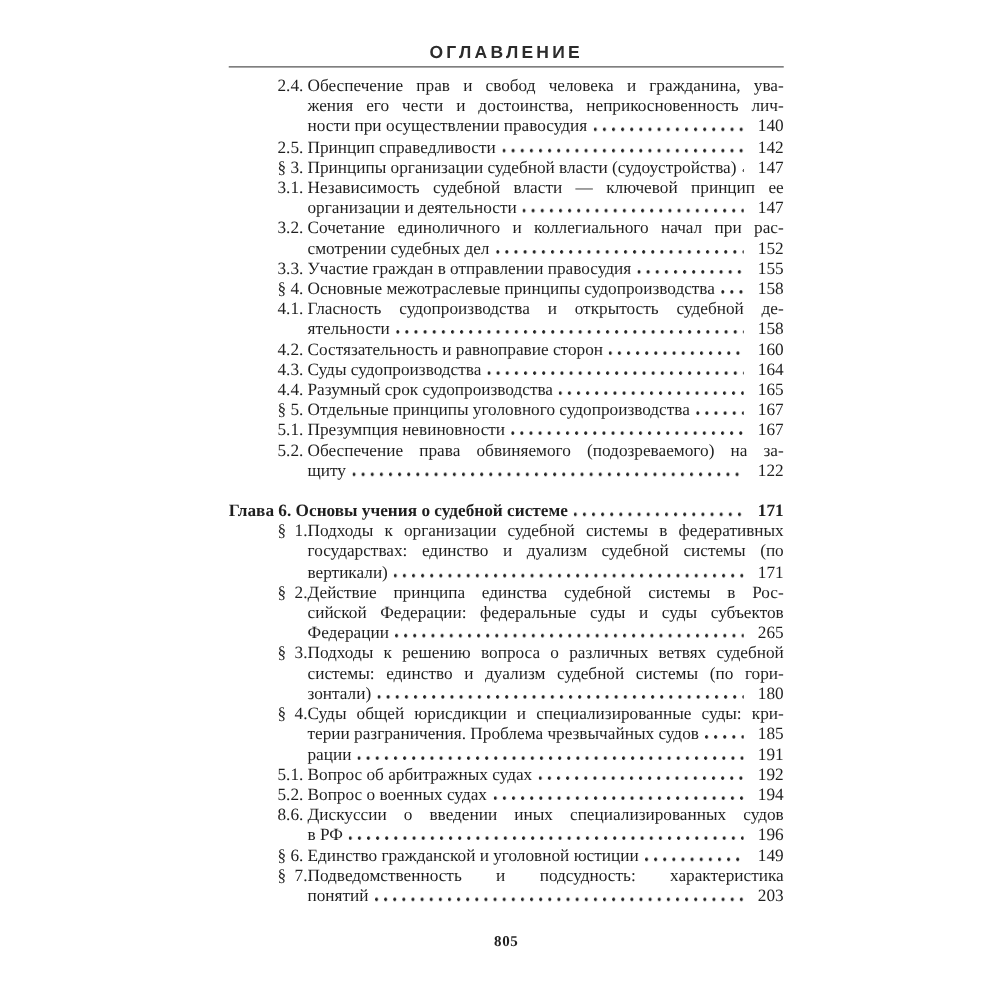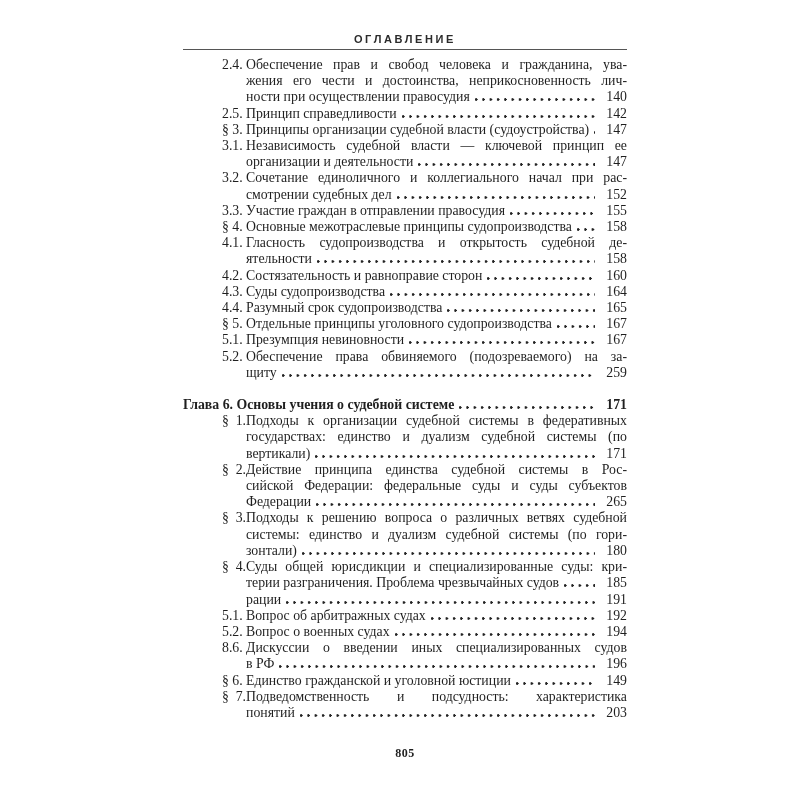--- a/index.html
+++ b/index.html
@@ -12,21 +12,21 @@
   }
   .column {
     position: absolute;
     left: 183px; top: 0;
     width: 444px;
   }
   .header-title {
     margin-top: 33px;
     text-align: center;
     font-family: "Liberation Sans", "DejaVu Sans", sans-serif;
-    font-size: 11px;
+    font-size: 14px;
     font-weight: bold;
     letter-spacing: 2.6px;
     color: #2b2b2b;
   }
   .rule {
     margin-top: 4px;
     border-top: 1px solid #555;
     height: 0;
   }
   .toc {
@@ -190,21 +190,21 @@
           <span class="ltxt">Презумпция невиновности</span>
           <span class="dots"></span>
           <span class="num">167</span>
         </div>
       </div>
       <div class="entry">
         <div class="line jl"><span class="lbl">5.2.</span><span class="ltxt">Обеспечение права обвиняемого (подозреваемого) на за-</span></div>
         <div class="line final">
           <span class="ltxt">щиту</span>
           <span class="dots"></span>
-          <span class="num">259</span>
+          <span class="num">122</span>
         </div>
       </div>
       <div class="entry chapter">
         <div class="line final">
           <span class="ltxt">Глава 6. Основы учения о судебной системе</span>
           <span class="dots"></span>
           <span class="num">171</span>
         </div>
       </div>
       <div class="entry">

